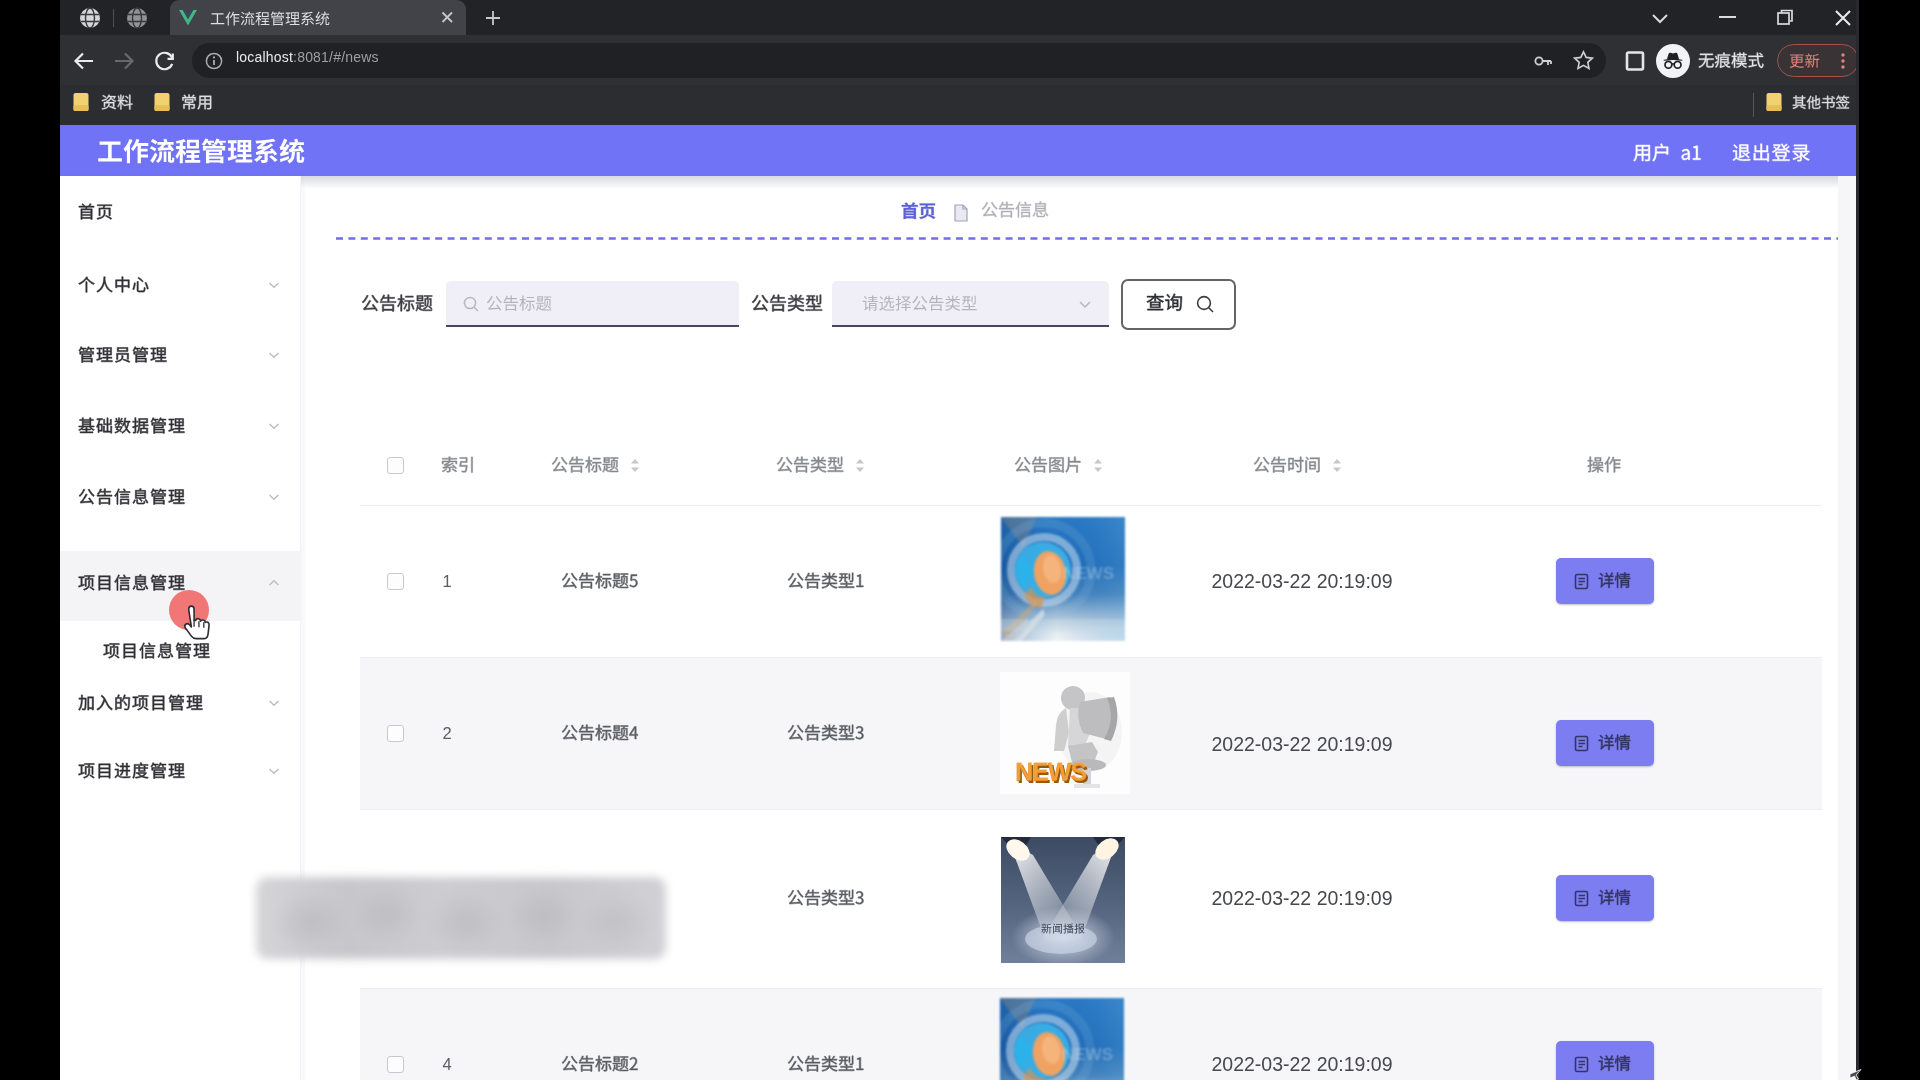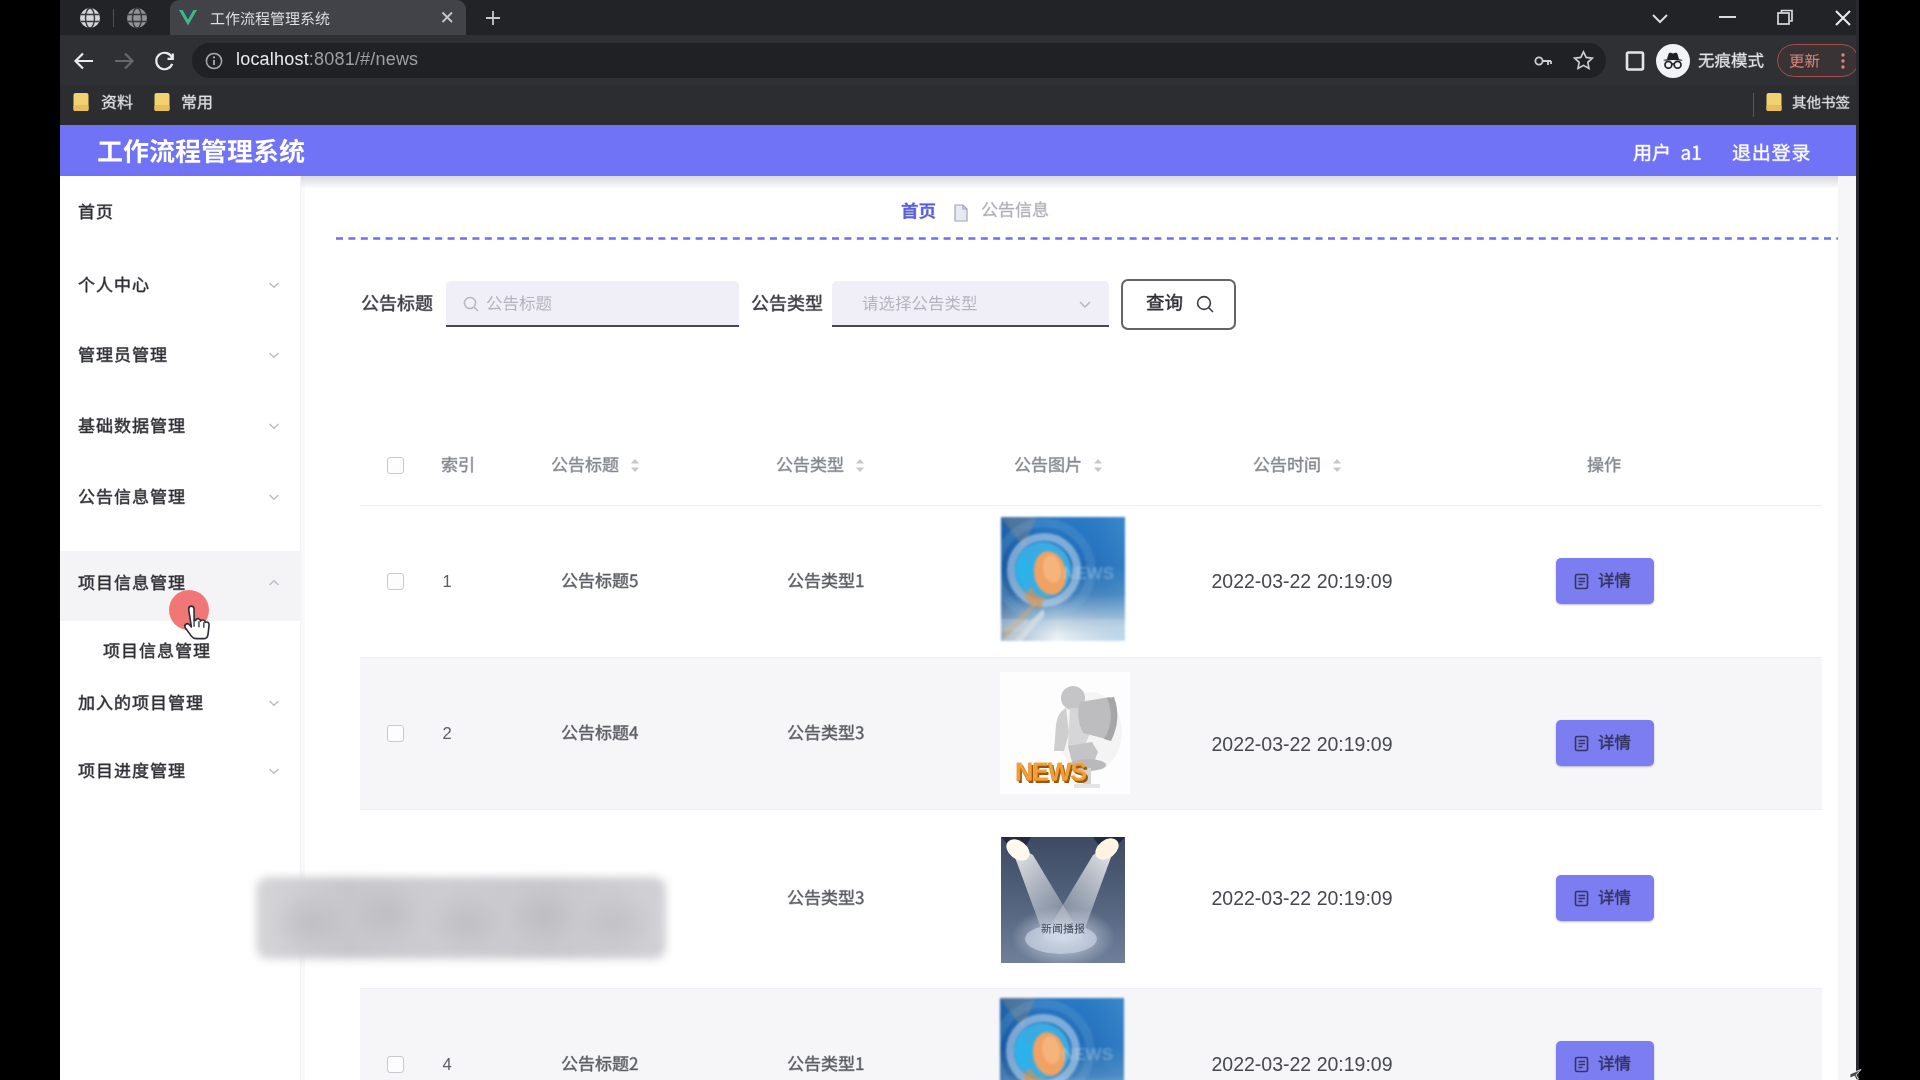--- a/index.html
+++ b/index.html
@@ -60,21 +60,21 @@
 <svg class="abs" style="left:152px;top:49px" width="24" height="24">
 <path d="M20.2 9.2 A 8.2 8.2 0 1 0 20.2 14.8" stroke="#e8eaed" stroke-width="2.2" fill="none"></path>
 <path d="M20.8 4.5 L20.8 9.8 L15.5 9.8" fill="none" stroke="#e8eaed" stroke-width="2.2"></path>
   </svg>
 <div class="abs" style="left:192px;top:43px;width:1414px;height:35px;background:#202124;border-radius:18px"></div>
 <svg class="abs" style="left:205px;top:52px" width="18" height="18">
 <circle cx="9" cy="9" r="7.6" fill="none" stroke="#a8abb0" stroke-width="1.5"></circle>
 <path d="M9 8 V13" stroke="#a8abb0" stroke-width="1.8"></path>
     <circle cx="9" cy="5.4" r="1.1" fill="#a8abb0"></circle>
   </svg>
-<div class="abs" style="left:236px;top:49px;font-size:18px;color:#e8eaed;letter-spacing:0.2px">localhost<span style="color:#9aa0a6">:8081/#/news</span></div>
+<div class="abs" style="left:236px;top:49px;font-size:14px;color:#e8eaed;letter-spacing:0.2px">localhost<span style="color:#9aa0a6">:8081/#/news</span></div>
 <svg class="abs" style="left:1533px;top:51px" width="20" height="20">
 <circle cx="6" cy="10" r="3.6" fill="none" stroke="#cfd2d5" stroke-width="1.8"></circle>
 <path d="M9.5 10 H18 M15 10 V14 M18 10 V13" stroke="#cfd2d5" stroke-width="1.8" fill="none"></path>
   </svg>
 <svg class="abs" style="left:1573px;top:50px" width="21" height="21">
 <path d="M10.5 1.8 L13.2 7.4 L19.3 8.2 L14.8 12.4 L16 18.4 L10.5 15.4 L5 18.4 L6.2 12.4 L1.7 8.2 L7.8 7.4 Z" fill="none" stroke="#cfd2d5" stroke-width="1.6"></path>
   </svg>
 <svg class="abs" style="left:1624px;top:50px" width="22" height="22">
 <rect x="3" y="2.5" width="16" height="17" rx="1.5" fill="none" stroke="#e4e6e9" stroke-width="2.6"></rect>
   </svg>

